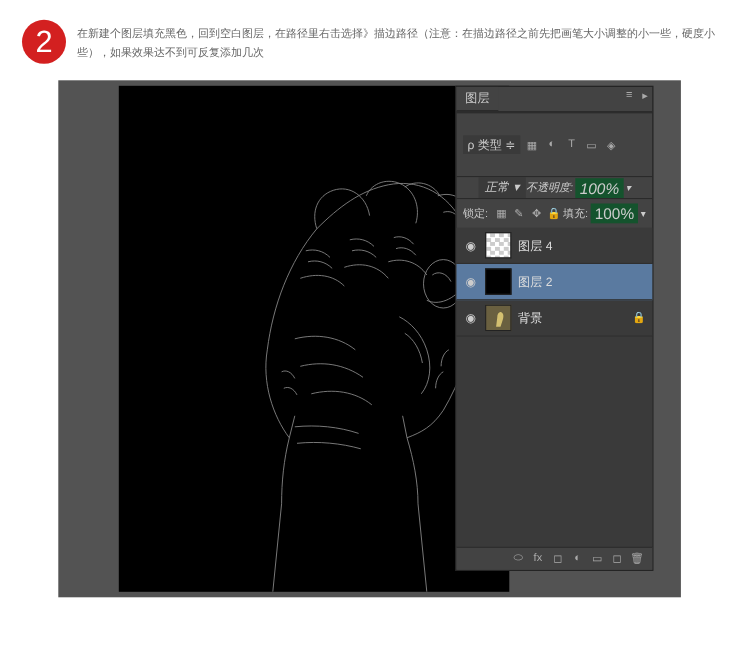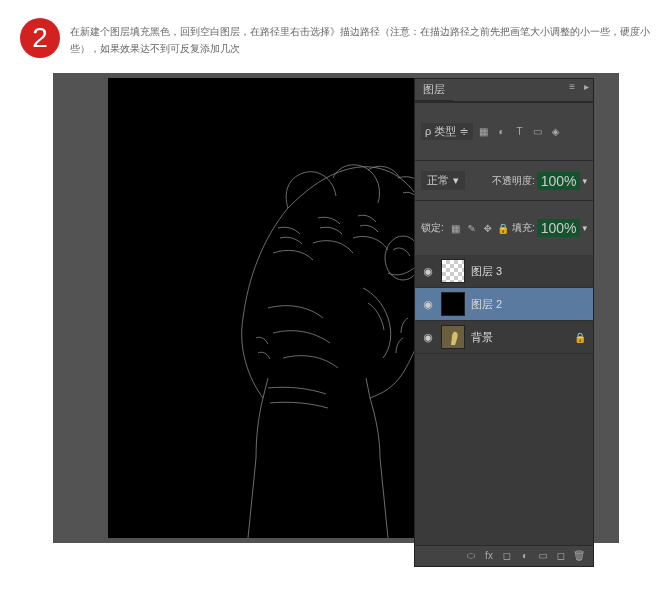--- a/index.html
+++ b/index.html
@@ -40,30 +40,30 @@
     .panel-menu { position: absolute; right: 18px; top: 2px; color: #aaa; font-size: 10px; }
     
     .type-row {
       display: flex; align-items: center; padding: 20px 6px;
       border-top: 1px solid #2a2a2a; gap: 4px;
     }
     .type-row .dd { color: #ccc; font-size: 11px; background: #3a3a3a; padding: 1px 4px; }
     .mini-icon { width: 14px; height: 14px; display: inline-flex; align-items: center; justify-content: center; color: #aaa; font-size: 10px; }
     
     .blend-row {
-      display: flex; align-items: center; padding: 10px 6px;
-      border-top: 1px solid #2a2a2a; justify-content: space-between;
+      display: flex; align-items: center; padding: 0 6px;
+      border-top: 1px solid #2a2a2a; justify-content: center; font-style: italic;
     }
     .blend-select { background: #3a3a3a; color: #ccc; font-size: 11px; padding: 2px 6px; display: flex; align-items: center; gap: 4px; }
     .opacity-ctrl { display: flex; align-items: center; gap: 2px; }
     .opacity-ctrl .lbl { color: #ccc; font-size: 10px; }
     .opacity-ctrl .val { background: #14532d; color: #ccc; font-size: 14px; padding: 1px 4px; }
     
     .lock-row {
-      display: flex; align-items: center; padding: 18px 6px;
+      display: flex; align-items: center; padding: 4px 6px;
       border-top: 1px solid #2a2a2a; justify-content: space-between;
     }
     .lock-icons { display: flex; gap: 2px; align-items: center; }
     .lock-icons .lbl { color: #ccc; font-size: 10px; margin-right: 3px; }
     
     .layer-list { background: #3a3a3a; min-height: 290px; }
     .layer-item {
       display: flex; align-items: center; padding: 4px 6px;
       border-bottom: 1px solid #2f2f2f; gap: 6px;
     }
@@ -187,21 +187,21 @@
         <span class="lbl">填充:</span>
         <span class="val">100%</span>
         <span style="color:#ccc;font-size:9px">▾</span>
       </span>
     </div>
 
     <div class="layer-list">
       <div class="layer-item">
         <span class="eye">◉</span>
         <span class="thumb transparent"></span>
-        <span class="layer-name">图层 3</span>
+        <span class="layer-name">图层 4</span>
       </div>
       <div class="layer-item selected">
         <span class="eye">◉</span>
         <span class="thumb black"></span>
         <span class="layer-name">图层 2</span>
       </div>
       <div class="layer-item">
         <span class="eye">◉</span>
         <span class="thumb bg">
           <svg width="20" height="20" viewBox="0 0 20 20">

